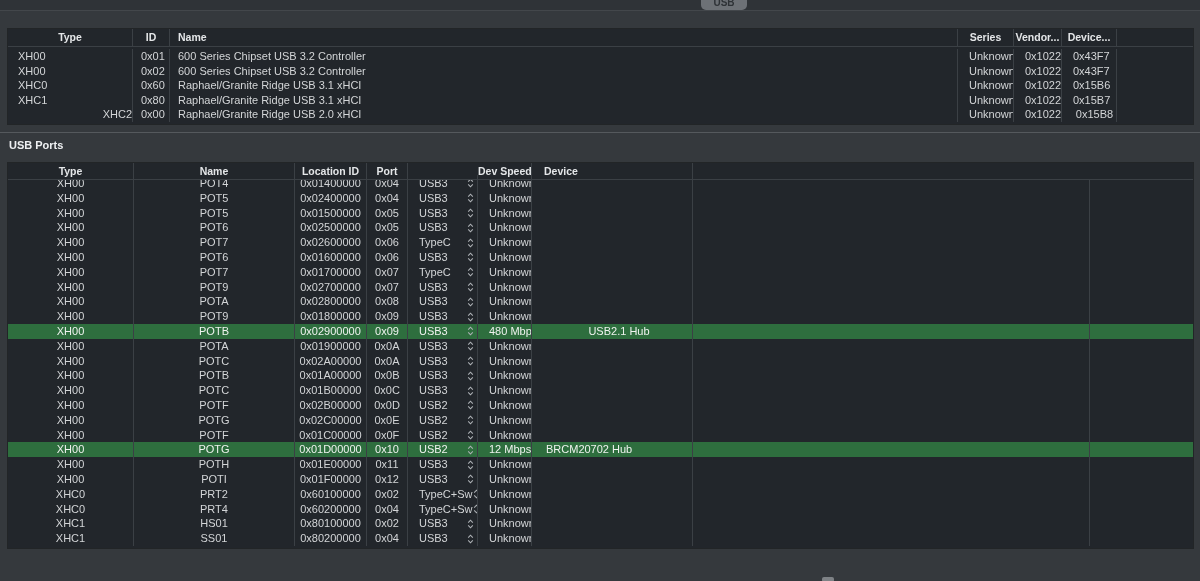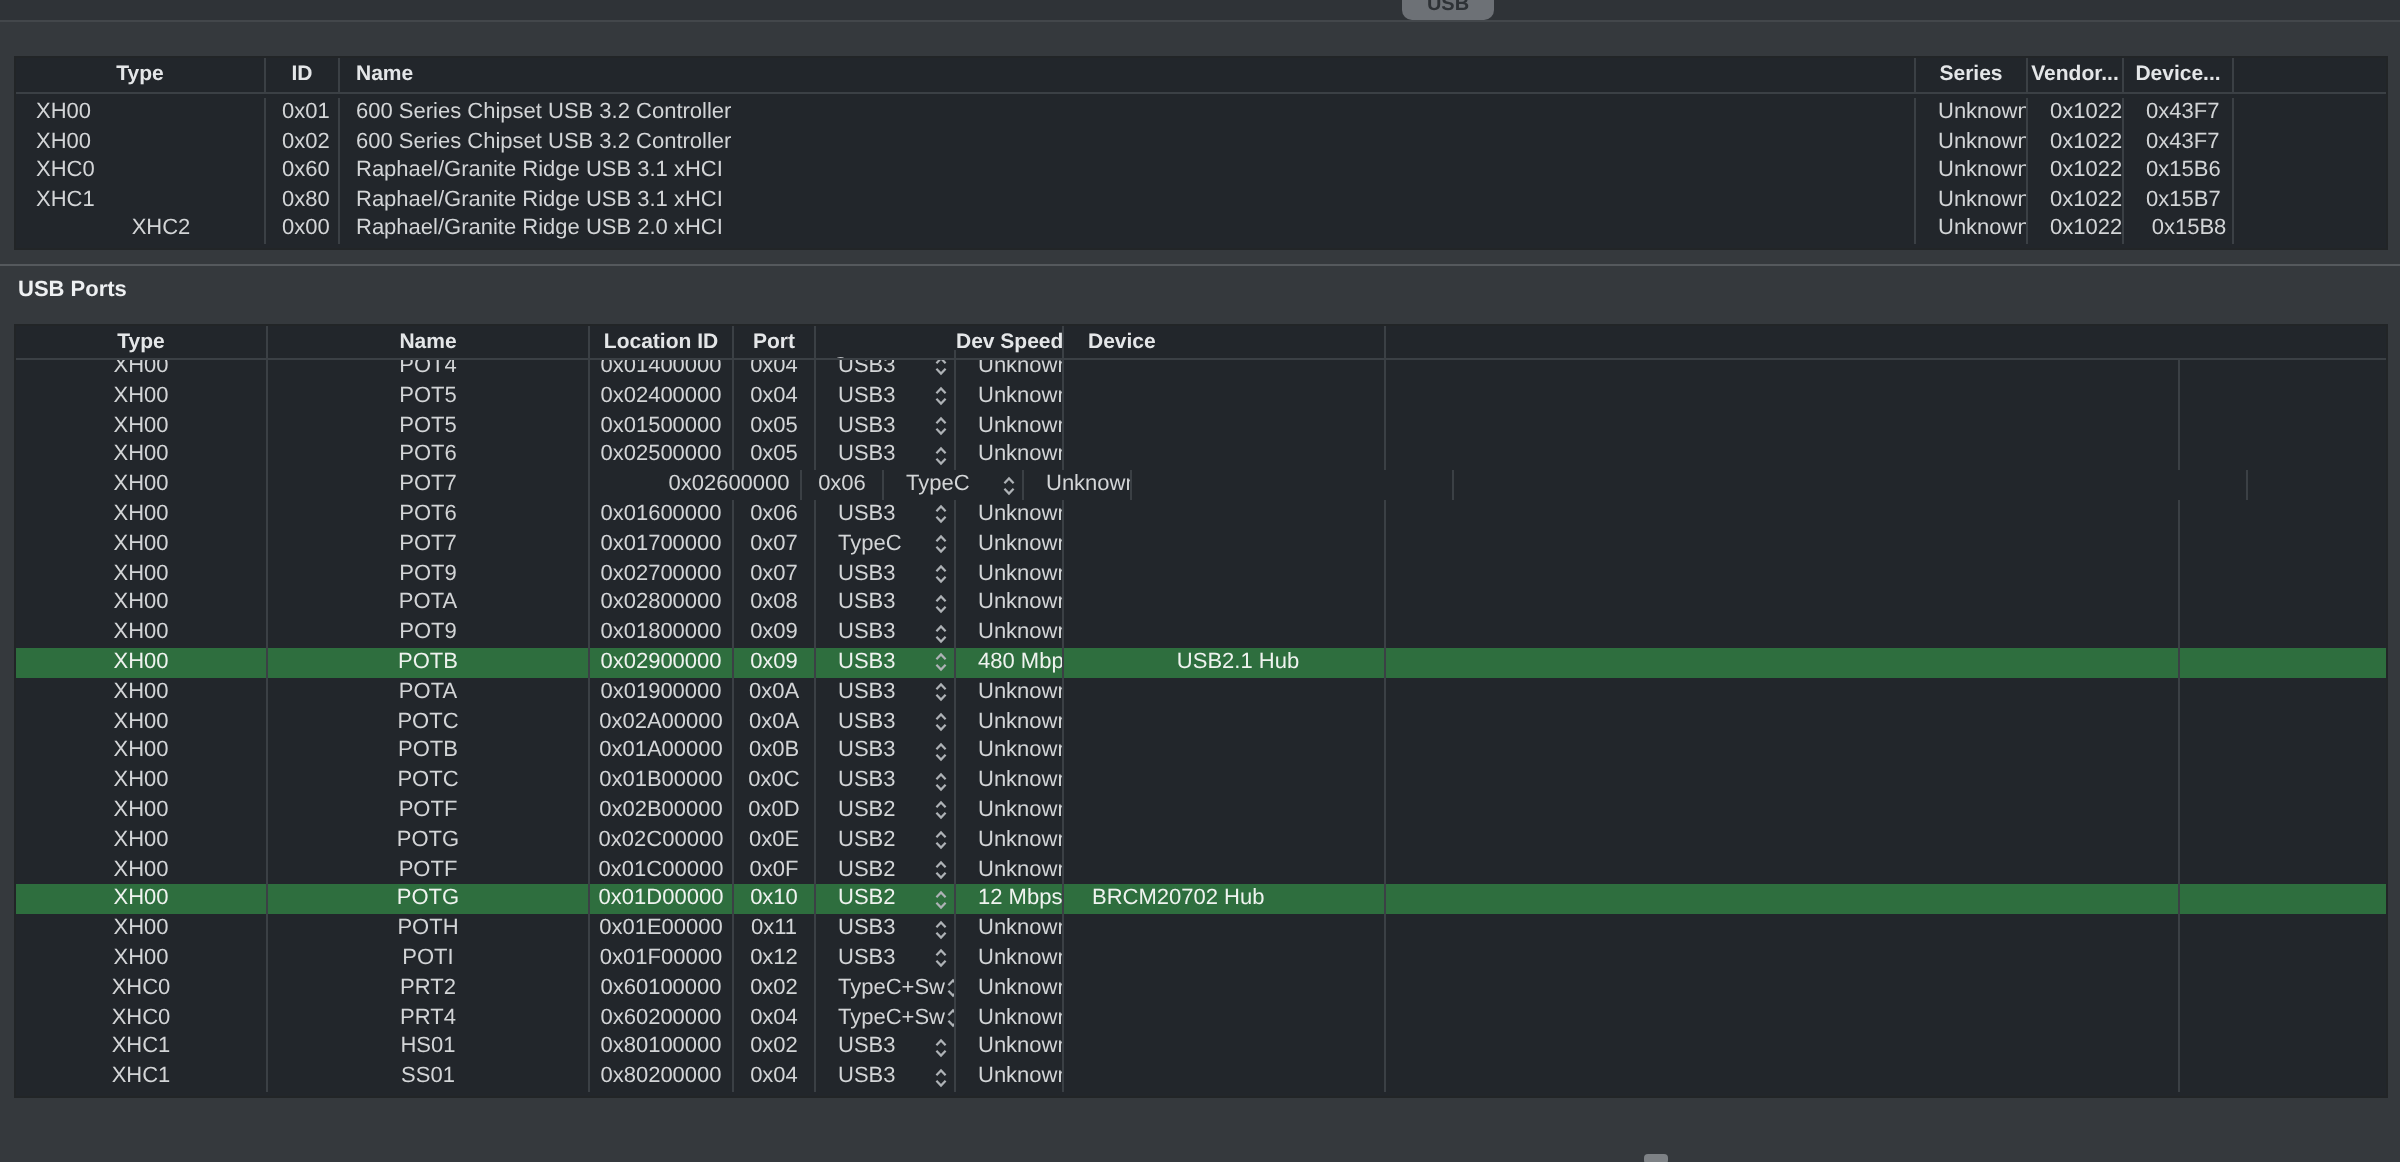--- a/index.html
+++ b/index.html
@@ -110,21 +110,21 @@
       <div class="trow">
         <div class="cell vline" style="flex: 0 0 125px; text-align: left; padding-left: 10px;">XHC1</div>
         <div class="cell vline" style="flex: 0 0 37px; text-align: left; padding-left: 8px;">0x80</div>
         <div class="cell vline" style="flex: 0 0 788px; text-align: left; padding-left: 8px;">Raphael/Granite Ridge USB 3.1 xHCI</div>
         <div class="cell vline" style="flex: 0 0 56px; text-align: left; padding-left: 11px;">Unknown</div>
         <div class="cell vline" style="flex: 0 0 48px; text-align: left; padding-left: 11px;">0x1022</div>
         <div class="cell vline" style="flex: 0 0 55px; text-align: left; padding-left: 11px;">0x15B7</div>
         <div class="cell" style="flex: 0 0 76px;"></div>
       </div>
       <div class="trow">
-        <div class="cell vline" style="flex: 0 0 125px; text-align: center; padding-left: 21px;">XHC2</div>
+        <div class="cell vline" style="flex: 0 0 125px; text-align: right; padding-left: 21px;">XHC2</div>
         <div class="cell vline" style="flex: 0 0 37px; text-align: left; padding-left: 8px;">0x00</div>
         <div class="cell vline" style="flex: 0 0 788px; text-align: left; padding-left: 8px;">Raphael/Granite Ridge USB 2.0 xHCI</div>
         <div class="cell vline" style="flex: 0 0 56px; text-align: left; padding-left: 11px;">Unknown</div>
         <div class="cell vline" style="flex: 0 0 48px; text-align: left; padding-left: 11px;">0x1022</div>
         <div class="cell vline" style="flex: 0 0 55px; text-align: center; padding-left: 11px;">0x15B8</div>
         <div class="cell" style="flex: 0 0 76px;"></div>
       </div>
     </div>
 </div>
 
@@ -216,21 +216,21 @@
             </span>
           </div>
           <div class="cell vline" style="flex: 0 0 54px; text-align: left; padding-left: 11px;">Unknown</div>
           <div class="cell vline" style="flex: 0 0 161px; text-align: left; padding-left: 14px;"></div>
           <div class="cell vline" style="flex: 0 0 397px; text-align: left; padding-left: 8px;"></div>
           <div class="cell" style="flex: 0 0 103px;"></div>
         </div>
         <div class="trow">
           <div class="cell vline" style="flex: 0 0 126px; text-align: center;">XH00</div>
           <div class="cell vline" style="flex: 0 0 161px; text-align: center;">POT7</div>
-          <div class="cell vline" style="flex: 0 0 72px; text-align: center; margin-left: 34px;">0x02600000</div>
+          <div class="cell vline" style="flex: 0 0 72px; text-align: center;">0x02600000</div>
           <div class="cell vline" style="flex: 0 0 41px; text-align: center;">0x06</div>
           <div class="cell vline stepcell" style="flex: 0 0 70px; text-align: left; padding-left: 11px;">
             <span>TypeC</span>
             <span class="stepper">
               <svg width="7" height="10" viewBox="0 0 7 10">
                 <path d="M1.2 3.6 L3.5 1.2 L5.8 3.6" fill="none" stroke="#aeb2b6" stroke-width="1.1"></path>
                 <path d="M1.2 6.4 L3.5 8.8 L5.8 6.4" fill="none" stroke="#aeb2b6" stroke-width="1.1"></path>
               </svg>
             </span>
           </div>

